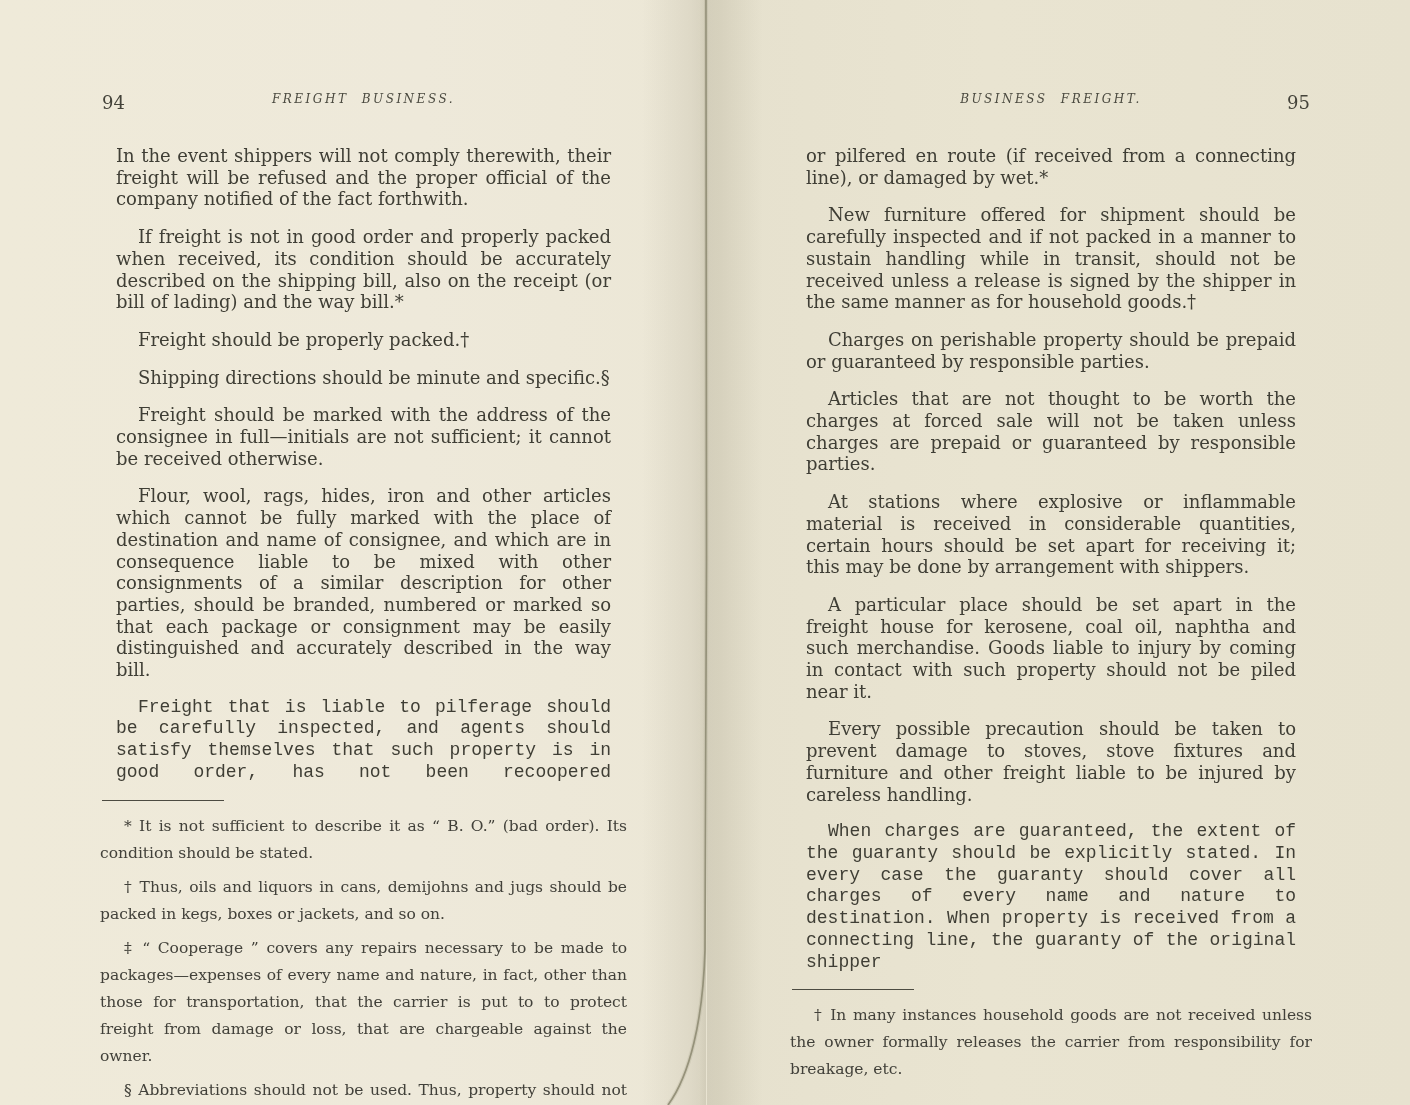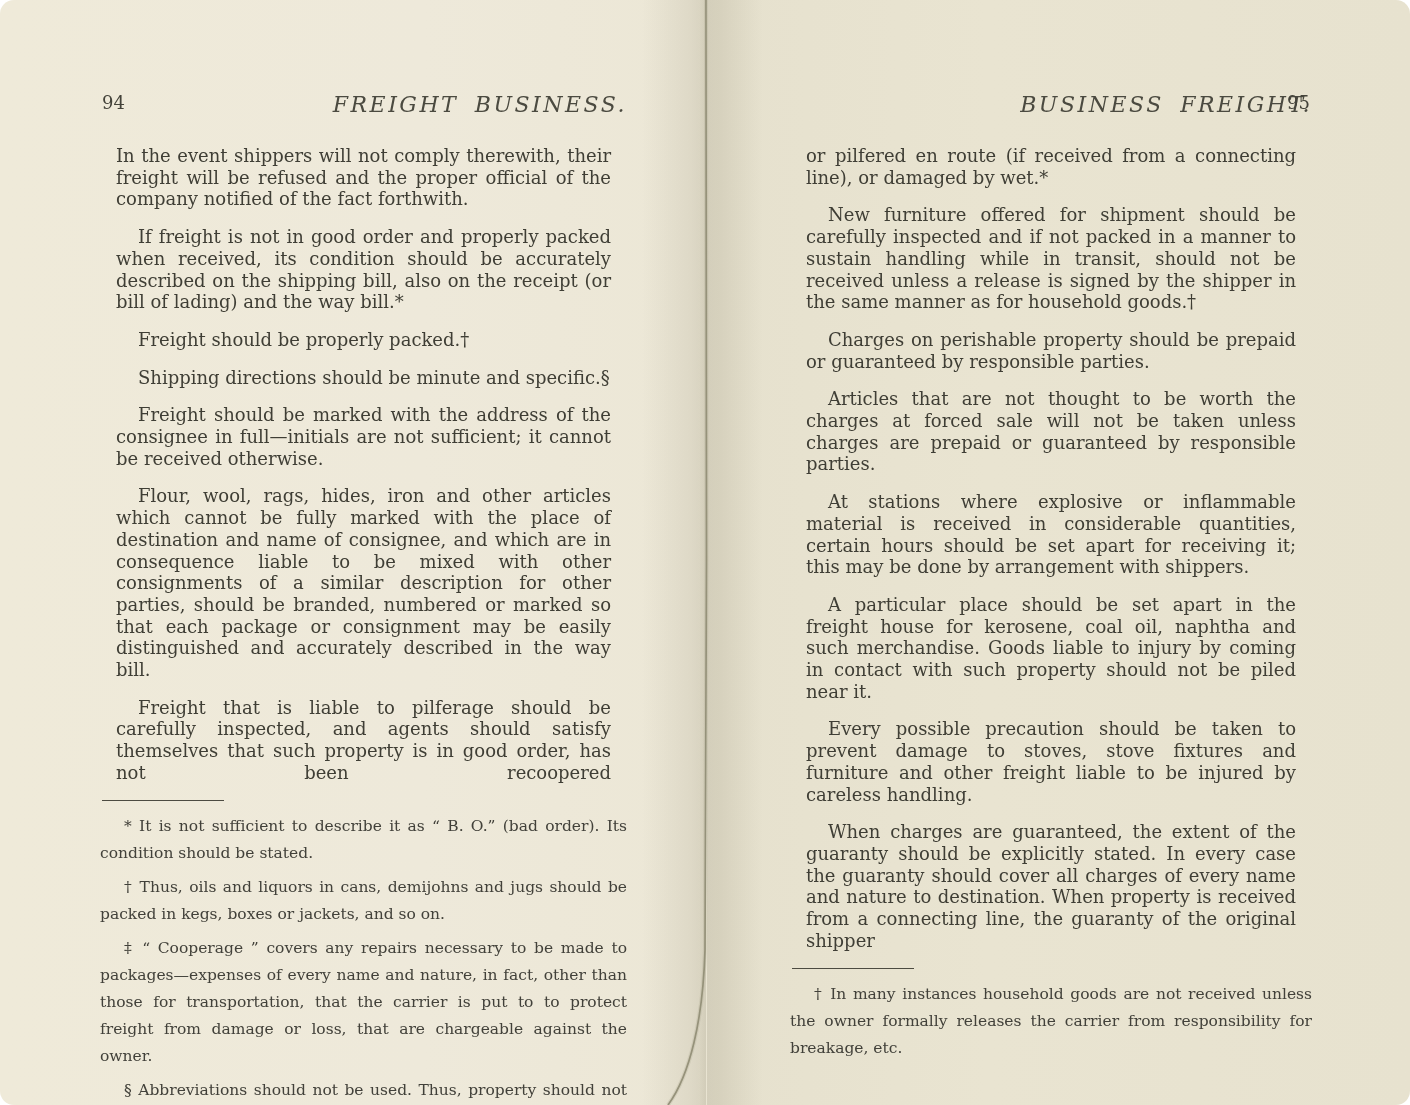--- a/index.html
+++ b/index.html
@@ -8,21 +8,20 @@
     font-family: "DejaVu Serif", serif;
     overflow: hidden;
   }
 
   .spread {
     position: relative;
     width: 1410px; height: 1105px;
     background: linear-gradient(90deg,
       #efead9 0%, #eee9da 30%, #ece7d6 49%,
       #e6e1ce 51%, #e9e4d1 70%, #e7e2cf 100%);
-    border-radius: 14px;
   }
 
   
   .gutter-shade-left {
     position: absolute; top: 0; left: 642px; width: 64px; height: 100%;
     background: linear-gradient(90deg, rgba(118,112,86,0) 0%, rgba(118,112,86,0.14) 90%, rgba(118,112,86,0.20) 100%);
     pointer-events: none;
   }
   .gutter-shade-right {
     position: absolute; top: 0; left: 707px; width: 56px; height: 100%;
@@ -30,23 +29,23 @@
     pointer-events: none;
   }
   .gutter-svg { position: absolute; top: 0; left: 0; pointer-events: none; }
 
   .page { position: absolute; top: 92px; color: #403f36; }
   .page-left  { left: 100px; width: 527px; }
   .page-right { left: 790px; width: 522px; }
 
   .page-header { position: relative; height: 24px; margin-bottom: 29px; }
   .running-head {
-    text-align: right;
+    text-align: center;
     font-style: italic;
-    font-size: 22px;
+    font-size: 12px;
     letter-spacing: 2.5px;
     word-spacing: 7px;
     color: #4b4a40;
   }
   .page-number {
     position: absolute; top: 0;
     font-size: 18px;
     font-style: normal;
     color: #44433a;
   }
@@ -54,21 +53,21 @@
   .page-number.right-pos { right: 2px; }
 
   .body-text {
     font-size: 18px;
     line-height: 21.7px;
     text-align: justify;
     color: #3f3e35;
   }
   .body-text p.para { margin: 16px; text-indent: 22px; }
   .body-text p.para:first-child { text-indent: 0; }
-  .body-text p.para:last-child { text-align-last: justify; }
+  .body-text p.para:last-child { text-align-last: justify; font-family: Liberation Mono, monospace; }
 
   .fn-rule {
     width: 122px; height: 0;
     border-top: 1.6px solid #4c4b41;
     margin: 11px 0 12px 2px;
   }
 
   .footnotes {
     font-size: 15.5px;
     line-height: 27px;

